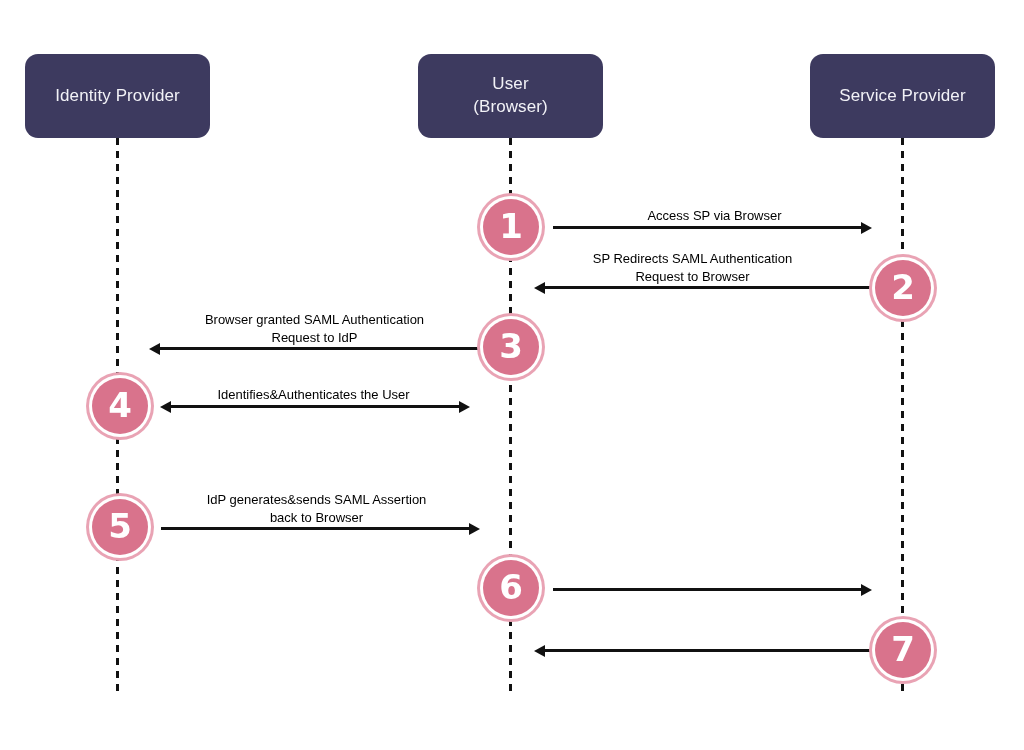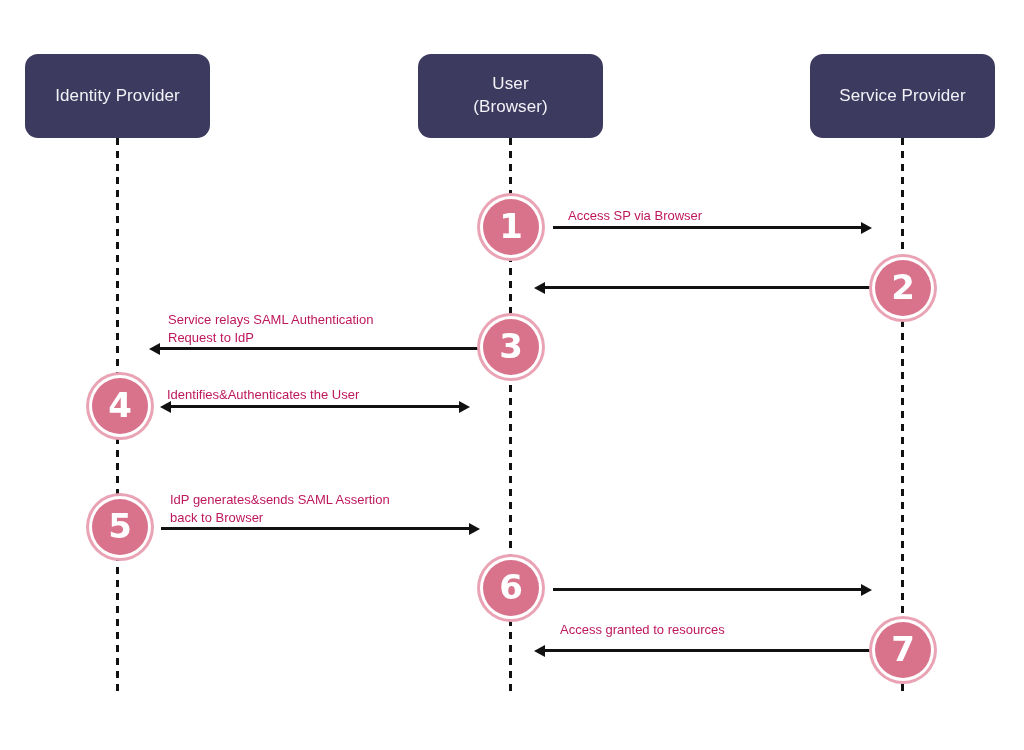--- a/index.html
+++ b/index.html
@@ -71,23 +71,24 @@
     color: #ffffff;
     font-family: "DejaVu Sans", sans-serif;
     font-weight: bold;
     font-size: 34px;
     line-height: 1;
     letter-spacing: 0px;
     transform: translateY(-1px);
   }
   .msg-label {
     position: absolute;
+    text-align: center;
     font-size: 13px;
     line-height: 1.35;
-    color: #be185d;
+    color: #000000;
     white-space: pre-line;
     z-index: 4;
   }
   .msg-line {
     position: absolute;
     height: 3px;
     background: #111111;
     z-index: 2;
   }
   .arrow-head {
@@ -129,27 +130,29 @@
   <div class="lifeline" style="left:509px; top:138px; height:556px;"></div>
   <div class="lifeline" style="left:901px; top:138px; height:556px;"></div>
 
   <div class="msg-label" style="left:568px; top:207px; width:293px;">Access SP via Browser</div>
   <div class="msg-line" style="left:553px; top:226px; width:310px;"></div>
   <div class="arrow-head right" style="left:861px; top:221.5px;"></div>
   <div class="step-circle" style="left:483px; top:199px;">
     <span class="num">1</span>
   </div>
 
+  <div class="msg-label" style="left:546px; top:250px; width:293px;">SP Redirects SAML Authentication
+Request to Browser</div>
   <div class="msg-line" style="left:545px; top:286px; width:328px;"></div>
   <div class="arrow-head left" style="left:534px; top:281.5px;"></div>
   <div class="step-circle" style="left:875px; top:260px;">
     <span class="num">2</span>
   </div>
 
-  <div class="msg-label" style="left:168px; top:311px; width:293px;">Service relays SAML Authentication
+  <div class="msg-label" style="left:168px; top:311px; width:293px;">Browser granted SAML Authentication
 Request to IdP</div>
   <div class="msg-line" style="left:160px; top:347px; width:322px;"></div>
   <div class="arrow-head left" style="left:149px; top:342.5px;"></div>
   <div class="step-circle" style="left:483px; top:319px;">
     <span class="num">3</span>
   </div>
 
   <div class="msg-label" style="left:167px; top:386px; width:293px;">Identifies&amp;Authenticates the User</div>
   <div class="msg-line" style="left:171px; top:405px; width:290px;"></div>
   <div class="arrow-head left" style="left:160px; top:400.5px;"></div>
@@ -165,20 +168,19 @@
   <div class="step-circle" style="left:92px; top:499px;">
     <span class="num">5</span>
   </div>
 
   <div class="msg-line" style="left:553px; top:588px; width:310px;"></div>
   <div class="arrow-head right" style="left:861px; top:583.5px;"></div>
   <div class="step-circle" style="left:483px; top:560px;">
     <span class="num">6</span>
   </div>
 
-  <div class="msg-label" style="left:560px; top:621px; width:293px;">Access granted to resources</div>
   <div class="msg-line" style="left:545px; top:649px; width:328px;"></div>
   <div class="arrow-head left" style="left:534px; top:644.5px;"></div>
   <div class="step-circle" style="left:875px; top:622px;">
     <span class="num">7</span>
   </div>
 
 </div>
 
 </body></html>

